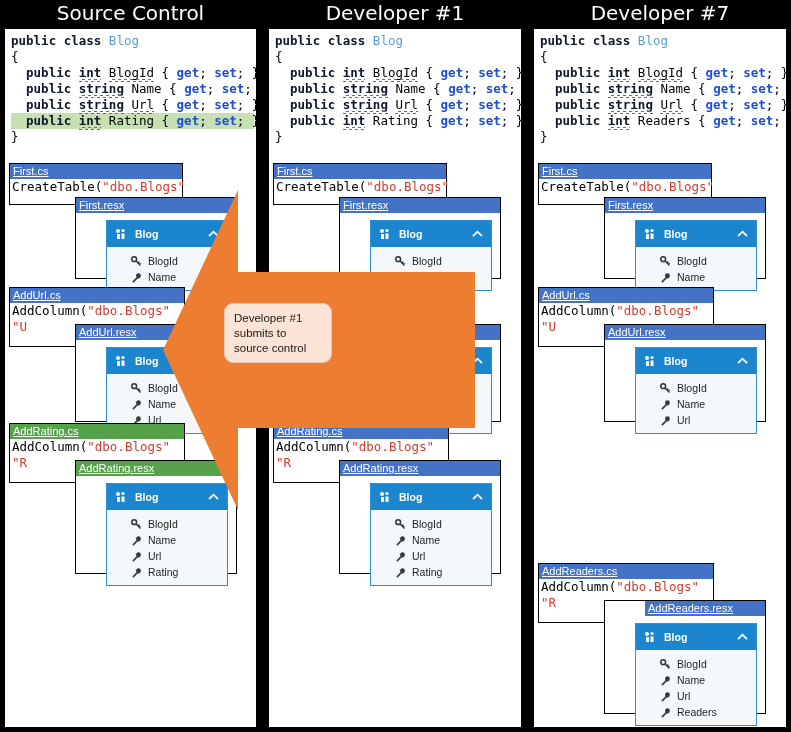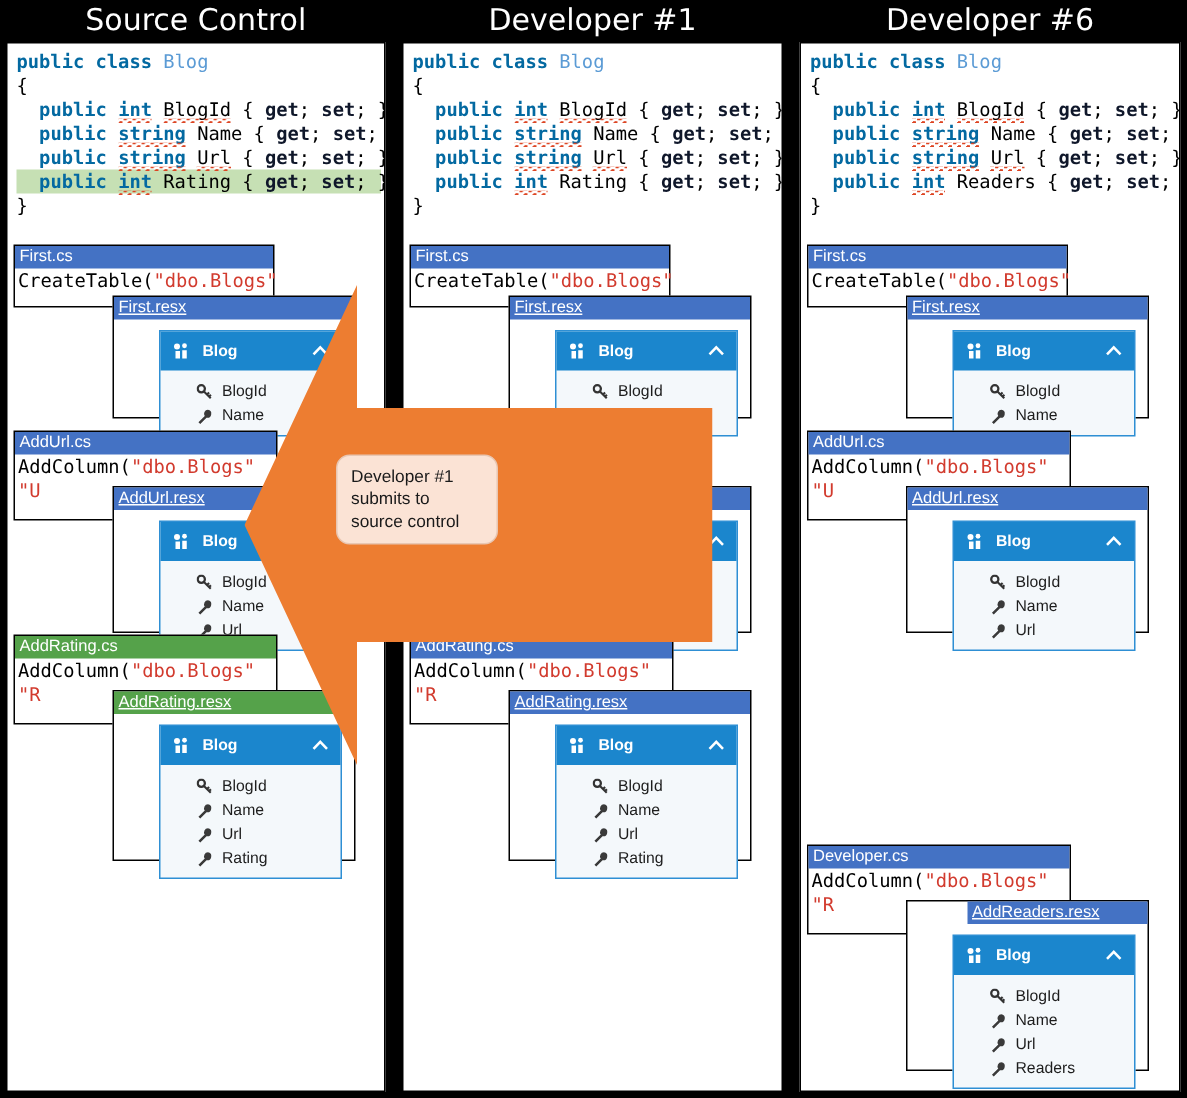--- a/index.html
+++ b/index.html
@@ -16,38 +16,38 @@
             background:#fff;border:1px solid #000;overflow:hidden;}
 
   #col0{left:0;width:261px;}
   #col1{left:264px;width:262px;}
   #col2{left:529px;width:262px;}
 
   
   .code{position:absolute;left:6px;top:4px;right:2px;
         font-family:"DejaVu Sans Mono",monospace;font-size:12.5px;
         line-height:16px;white-space:pre;color:#000;}
-  .kw{color:#0369a1;font-weight:bold;}
-  .kw2{color:#0f172a;font-weight:bold;}
+  .kw{color:#0f172a;font-weight:bold;}
+  .kw2{color:#1d4ed8;font-weight:bold;}
   .typ{color:#5b9bd5;}
   .sq{position:relative;}
   .sq::after{content:"";position:absolute;left:0;right:0;bottom:-2px;height:3px;
     background-image:
       radial-gradient(circle at 1.5px 3px, #d42 1.2px, rgba(0,0,0,0) 1.4px),
       radial-gradient(circle at 4.5px 0px, #d42 1.2px, rgba(0,0,0,0) 1.4px);
     background-size:6px 3px;background-repeat:repeat-x;}
   .hl{background:#c6e0b4;}
 
   
   .card{position:absolute;background:#fff;border:1px solid #000;box-sizing:border-box;}
   .card-hdr{height:15px;line-height:15px;padding:0 3px;box-sizing:border-box;
             font-size:11px;color:#fff;background:#4472c4;
             font-family:"Liberation Sans",sans-serif;}
   .card-hdr.green{background:#55a24a;}
-  .card-hdr span{}
+  .card-hdr span{text-decoration:underline;}
   .card-line{font-family:"DejaVu Sans Mono",monospace;font-size:12.5px;
              line-height:16px;white-space:pre;color:#000;padding-left:2px;}
   .str{color:#d23b2e;}
 
   
   .tree{position:absolute;background:#fff;border:1px solid #000;box-sizing:border-box;margin-left:48px;}
   .tree-hdr{height:15px;line-height:15px;padding:0 3px;box-sizing:border-box;
             font-size:11px;color:#fff;background:#4472c4;}
   .tree-hdr.green{background:#55a24a;}
   .tree-hdr span{text-decoration:underline;}
@@ -367,21 +367,21 @@
                   <span class="tlbl">Rating</span>
                 </div>
               </div>
             </div>
           </div>
         </div>
     </div>
   </div>
 
   <div class="col" id="col2">
-    <div class="col-title">Developer #6</div>
+    <div class="col-title">Developer #7</div>
     <div class="col-body">
       <div class="code"><div><span class="kw">public</span>&nbsp;<span class="kw">class</span>&nbsp;<span class="typ">Blog</span></div><div>{</div><div>&nbsp;&nbsp;<span class="kw">public</span>&nbsp;<span class="kw sq">int</span>&nbsp;<span class="sq">BlogId</span>&nbsp;{&nbsp;<span class="kw2">get</span>;&nbsp;<span class="kw2">set</span>;&nbsp;}</div><div>&nbsp;&nbsp;<span class="kw">public</span>&nbsp;<span class="kw sq">string</span>&nbsp;Name&nbsp;{&nbsp;<span class="kw2">get</span>;&nbsp;<span class="kw2">set</span>;&nbsp;}</div><div>&nbsp;&nbsp;<span class="kw">public</span>&nbsp;<span class="kw sq">string</span>&nbsp;<span class="sq">Url</span>&nbsp;{&nbsp;<span class="kw2">get</span>;&nbsp;<span class="kw2">set</span>;&nbsp;}</div><div>&nbsp;&nbsp;<span class="kw">public</span>&nbsp;<span class="kw sq">int</span>&nbsp;Readers&nbsp;{&nbsp;<span class="kw2">get</span>;&nbsp;<span class="kw2">set</span>;&nbsp;}</div><div>}</div></div>
       <div class="cards">
           <div class="card" style="left: 4px; top: 134px; width: 174px; height: 42px;">
             <div class="card-hdr"><span>First.cs</span></div>
             <div class="card-line">CreateTable(<span class="str">"dbo.Blogs"</span></div>
           </div>
           <div class="tree" style="left: 22px; top: 168px; width: 162px; height: 82px;">
             <div class="tree-hdr"><span>First.resx</span></div>
             <div class="tree-inner">
@@ -459,21 +459,21 @@
                 <div class="trow">
                   <svg width="11" height="11" viewBox="0 0 11 11">
                     <path d="M7.6 1.2a2.6 2.6 0 0 0-2.1 4.1L1.3 9.5l1.2 1.2 4.2-4.2a2.6 2.6 0 1 0 .9-5.3z" fill="#3a3a3a"></path>
                   </svg>
                   <span class="tlbl">Url</span>
                 </div>
               </div>
             </div>
           </div>
           <div class="card" style="left: 4px; top: 534px; width: 176px; height: 60px;">
-            <div class="card-hdr"><span>Developer.cs</span></div>
+            <div class="card-hdr"><span>AddReaders.cs</span></div>
             <div class="card-line">AddColumn(<span class="str">"dbo.Blogs"</span></div>
             <div class="card-line"><span class="str">"R</span></div>
           </div>
           <div class="tree" style="left: 22px; top: 571px; width: 162px; height: 114px; padding-left: 40px;">
             <div class="tree-hdr"><span>AddReaders.resx</span></div>
             <div class="tree-inner">
               <div class="tree-top">
                 <span>
                   <svg width="12" height="12" viewBox="0 0 12 12">
                     <circle cx="3" cy="3" r="2" fill="#fff"></circle>

